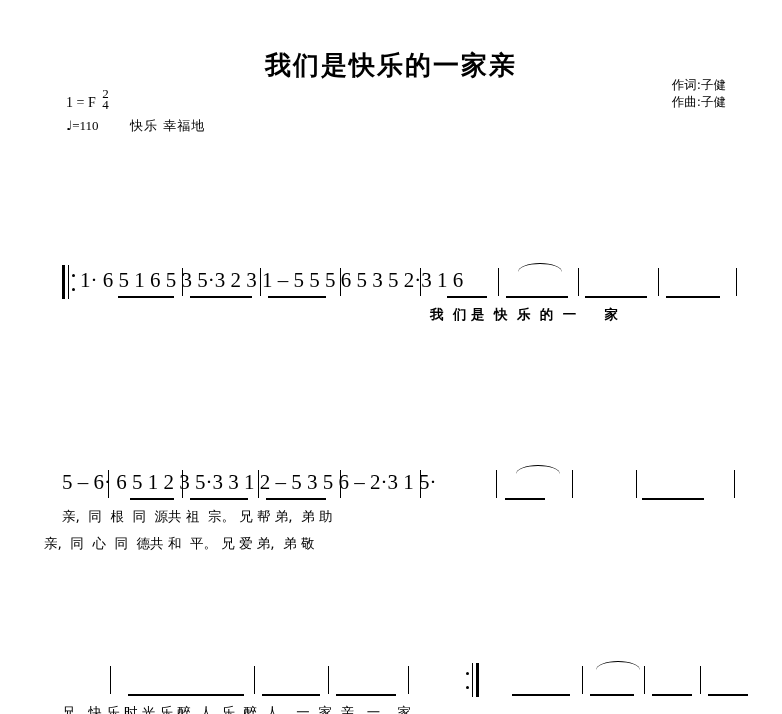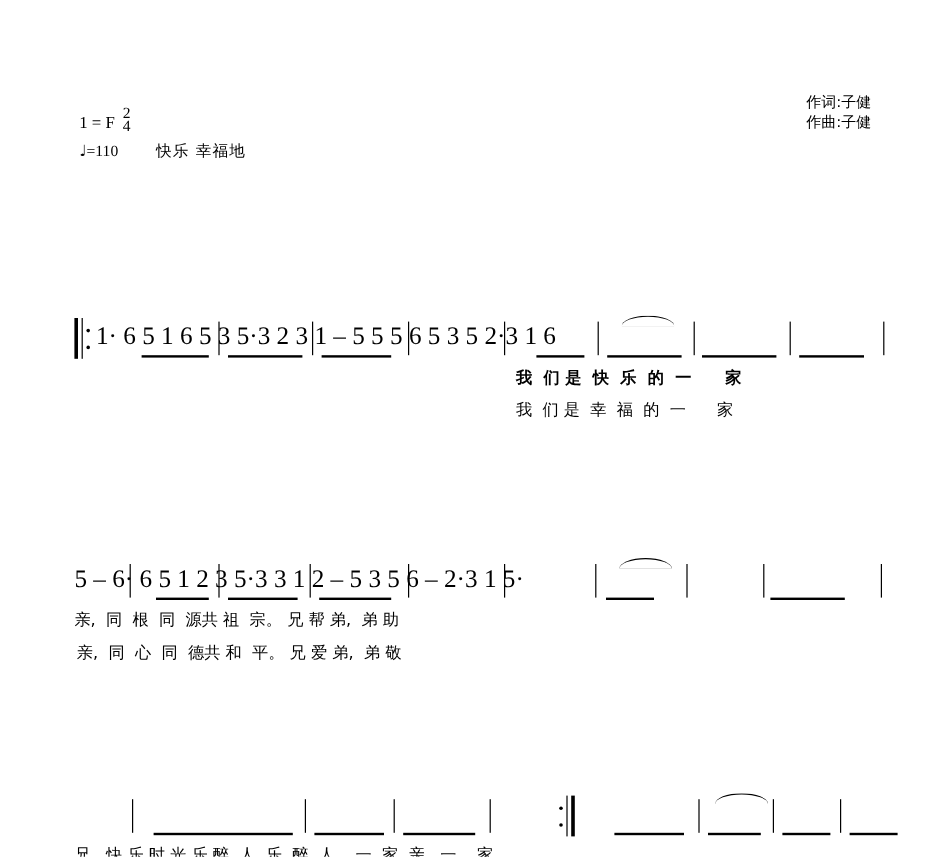--- a/index.html
+++ b/index.html
@@ -121,20 +121,21 @@
     border-radius: 50%/100% 100% 0 0;
     border-left: none; border-right: none; border-bottom: none;
     height: 8px;
   }
 </style>
 </head>
 <body>
 
 <div class="sheet">
 
+  <div class="title">我们是快乐的一家亲</div>
 
   <div class="credits">
     <div>作词:子健</div>
     <div>作曲:子健</div>
   </div>
 
   <div class="keysig">
     <span>1 = F</span>
     <span class="frac">
       <span class="num">2</span>
@@ -168,21 +169,20 @@
     <div class="barline" style="left:182px; top:138px; height:28px;"></div>
     <div class="barline" style="left:260px; top:138px; height:28px;"></div>
     <div class="barline" style="left:340px; top:138px; height:28px;"></div>
     <div class="barline" style="left:420px; top:138px; height:28px;"></div>
     <div class="barline" style="left:498px; top:138px; height:28px;"></div>
     <div class="barline" style="left:578px; top:138px; height:28px;"></div>
     <div class="barline" style="left:658px; top:138px; height:28px;"></div>
     <div class="barline" style="left:736px; top:138px; height:28px;"></div>
 
     <div class="lyric" style="left:430px; top:176px;font-weight:bold;">我  们 是  快  乐  的  一      家</div>
-    <div class="lyric" style="left:430px; top:203px;">我  们 是  幸  福  的  一      家</div>
   </div>
 
   <div class="system" style="top:232px;height:80px;">
     <div class="notes" style="left:62px; top:238px;">5 – 6· 6 5 1 2 3 5·3 3 1 2 – 5 3 5 6 – 2·3 1 5·</div>
 
     <div class="beam" style="left:130px; top:266px; width:44px;"></div>
     <div class="beam" style="left:190px; top:266px; width:58px;"></div>
     <div class="beam" style="left:266px; top:266px; width:60px;"></div>
     <div class="beam" style="left:505px; top:266px; width:40px;"></div>
     <div class="beam" style="left:642px; top:266px; width:62px;"></div>
@@ -192,21 +192,21 @@
     <div class="barline" style="left:182px; top:238px; height:28px;"></div>
     <div class="barline" style="left:258px; top:238px; height:28px;"></div>
     <div class="barline" style="left:340px; top:238px; height:28px;"></div>
     <div class="barline" style="left:420px; top:238px; height:28px;"></div>
     <div class="barline" style="left:496px; top:238px; height:28px;"></div>
     <div class="barline" style="left:572px; top:238px; height:28px;"></div>
     <div class="barline" style="left:636px; top:238px; height:28px;"></div>
     <div class="barline" style="left:734px; top:238px; height:28px;"></div>
 
     <div class="lyric" style="left:62px; top:276px;">亲,  同  根  同  源共 祖  宗。 兄 帮 弟,  弟 助</div>
-    <div class="lyric" style="left:64px; top:303px;">亲,  同  心  同  德共 和  平。 兄 爱 弟,  弟 敬</div>
+    <div class="lyric" style="left:44px; top:303px;">亲,  同  心  同  德共 和  平。 兄 爱 弟,  弟 敬</div>
   </div>
 
   <div class="system" style="top:330px;height:80px;">
 
     <div class="beam" style="left:128px; top:364px; width:116px;"></div>
     <div class="beam" style="left:262px; top:364px; width:58px;"></div>
     <div class="beam" style="left:336px; top:364px; width:60px;"></div>
     <div class="beam" style="left:512px; top:364px; width:58px;"></div>
     <div class="beam" style="left:590px; top:364px; width:44px;"></div>
     <div class="beam" style="left:652px; top:364px; width:40px;"></div>

